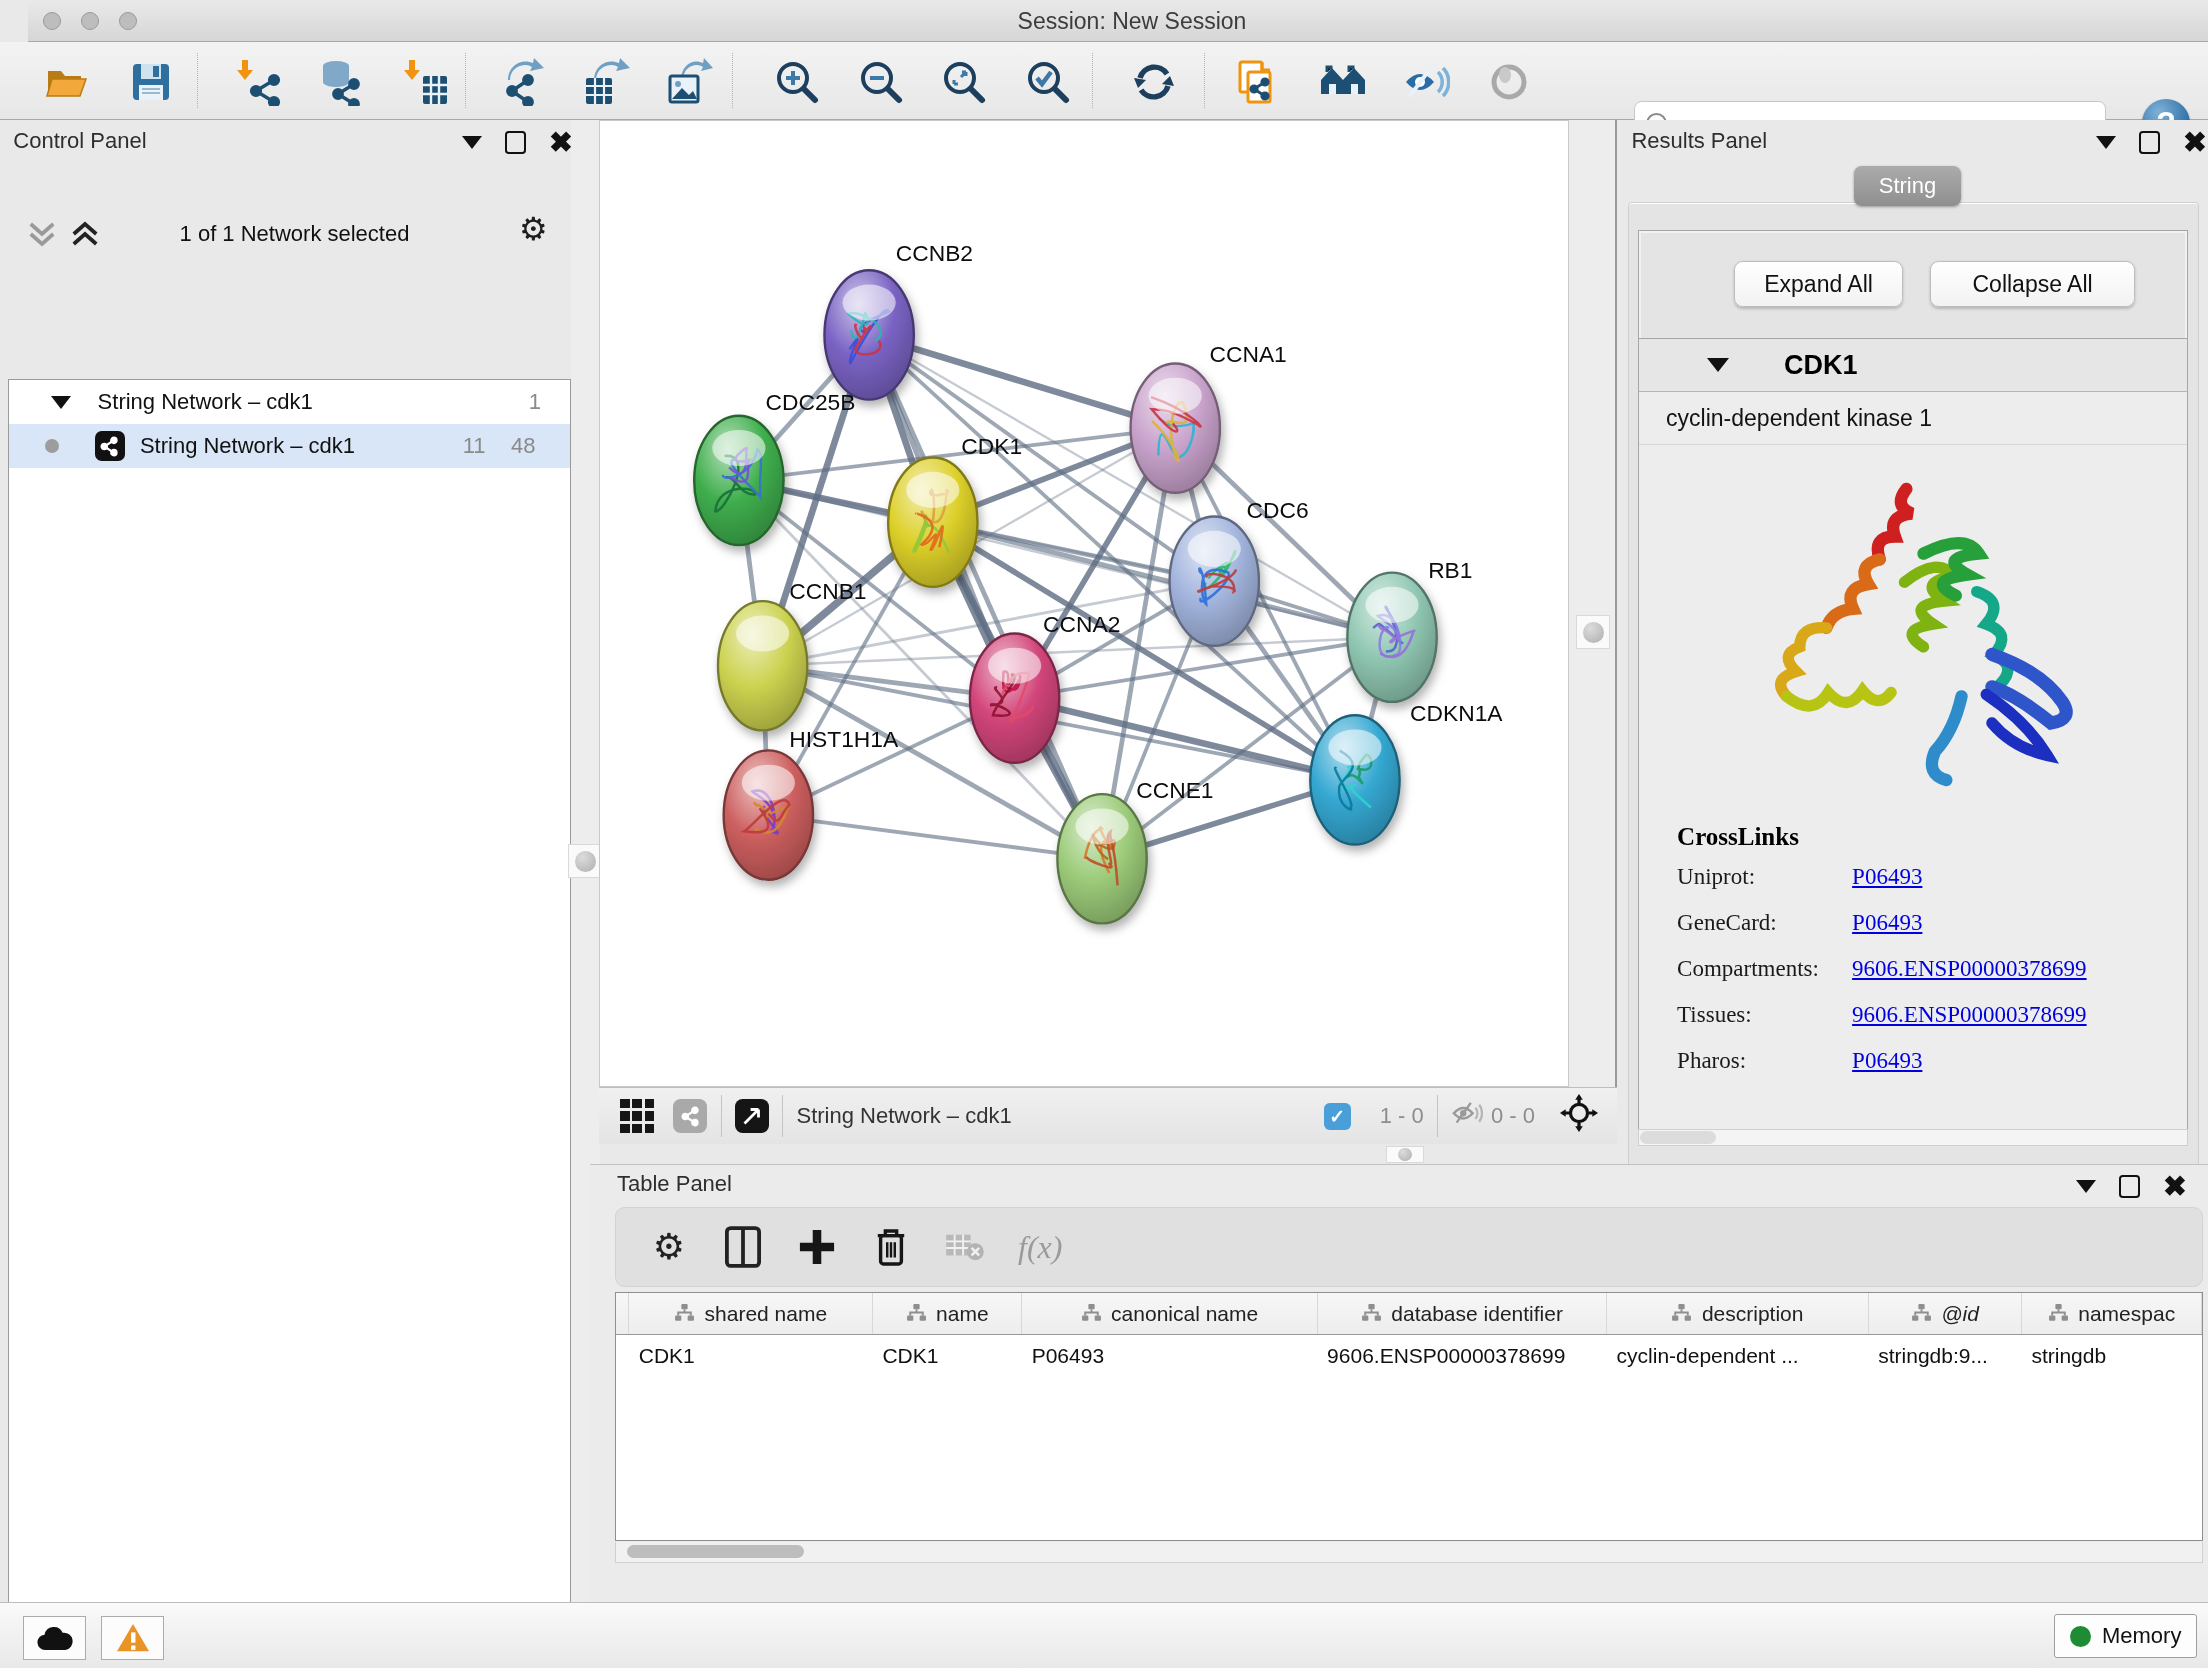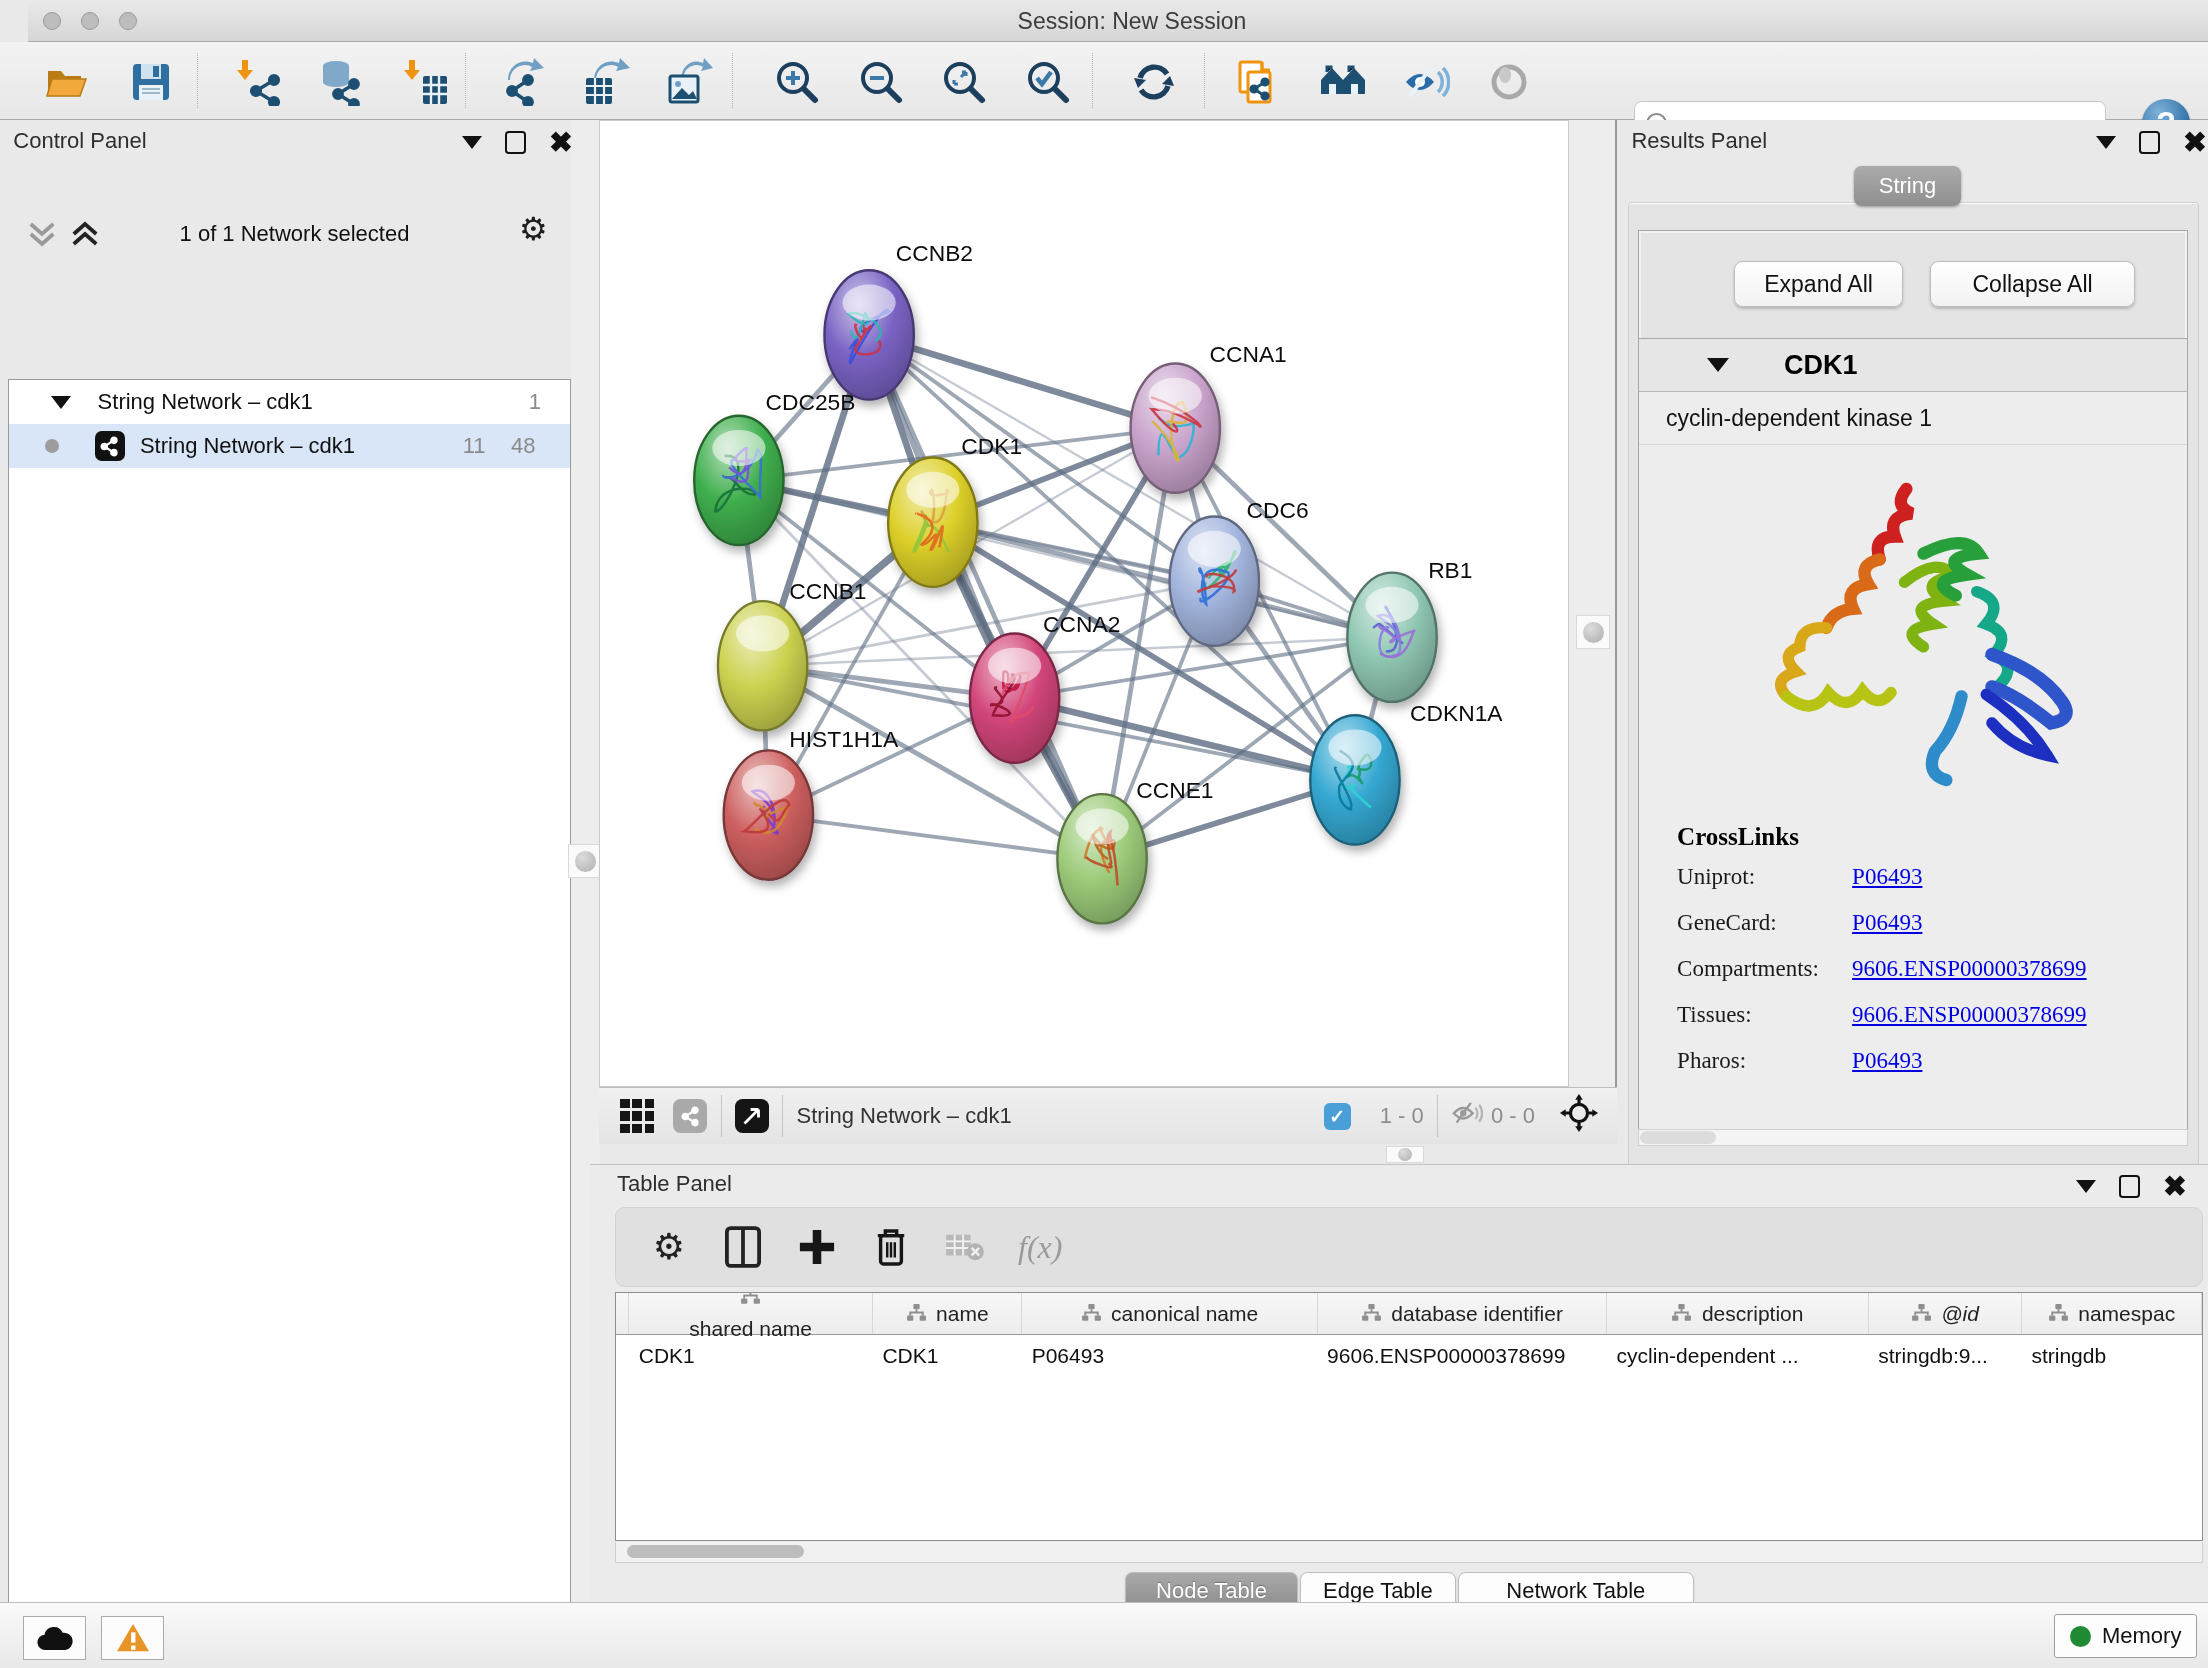--- a/index.html
+++ b/index.html
@@ -735,21 +735,21 @@
             <path d="M29 18 l8 8 M37 18 l-8 8" stroke="#fff" stroke-width="2.6"></path>
           </g>
         </svg>
     </span>
     <span class="fx">f(x)</span>
   </div>
 
   <div id="tp-table">
     <div id="tp-header">
         <div class="th" style="width: 13.3px;"></div>
-        <div class="th" style="width: 245px; flex-direction: column;">
+        <div class="th" style="width: 245px;">
           <svg viewBox="0 0 20 20">
             <g fill="#8f8f8f">
               <rect x="7" y="1" width="6" height="5" rx="1"></rect>
               <rect x="1" y="12" width="6" height="5" rx="1"></rect>
               <rect x="13" y="12" width="6" height="5" rx="1"></rect>
             </g>
             <path d="M10 6 v3 M4 12 v-3 h12 v3" stroke="#8f8f8f" stroke-width="1.8" fill="none"></path>
           </svg>
           <span>shared name</span>
         </div>
@@ -828,21 +828,20 @@
         <div class="td" style="width: 291px;">9606.ENSP00000378699</div>
         <div class="td" style="width: 263px;">cyclin-dependent ...</div>
         <div class="td" style="width: 154px;">stringdb:9...</div>
         <div class="td" style="width: 181px;">stringdb</div>
       </div>
   </div>
   <div id="tp-hscroll">
       <div class="thumb"></div>
     </div>
 
-  <div id="tp-tabs"><div class="seg-tab active" style="width: 173px;">Node Table</div><div class="seg-tab" style="width: 156px;">Edge Table</div><div class="seg-tab" style="width: 236px;">Network Table</div></div>
 </div>
 
 <div id="statusbar">
   <div class="sb-btn" style="left:23px">
     <svg width="38" height="27" viewBox="0 0 40 28">
         <path d="M10 26 a8 8 0 0 1 -1 -16 a10 10 0 0 1 19 -2 a7 7 0 0 1 3 18 Z" fill="#111"></path>
       </svg>
   </div>
   <div class="sb-btn" style="left:101px">
     <svg width="36" height="32" viewBox="0 0 38 34">

